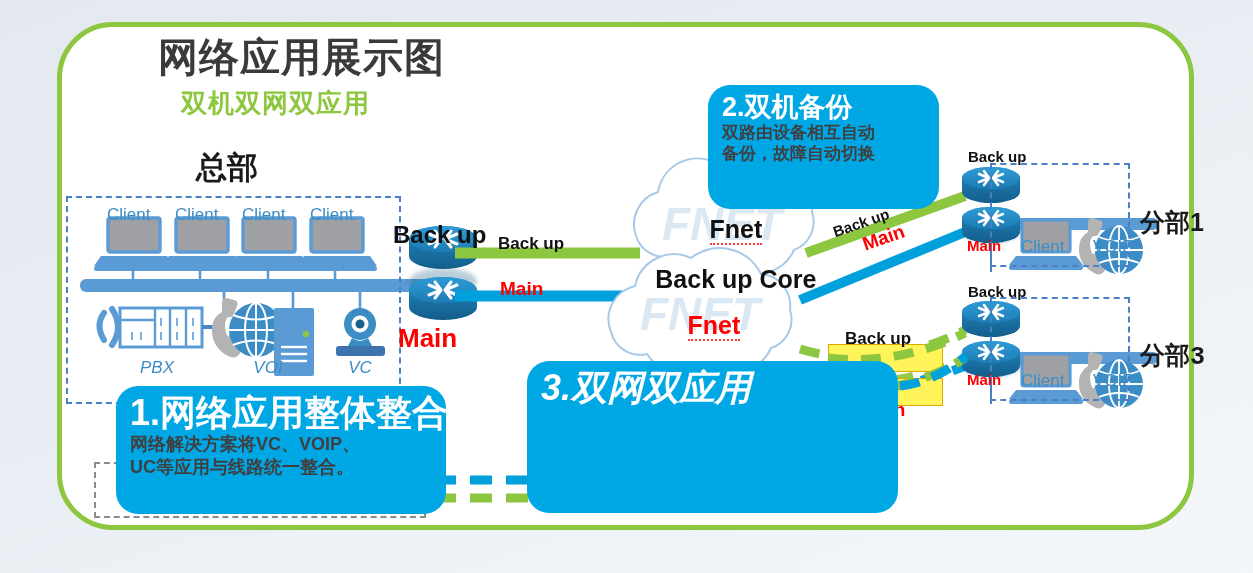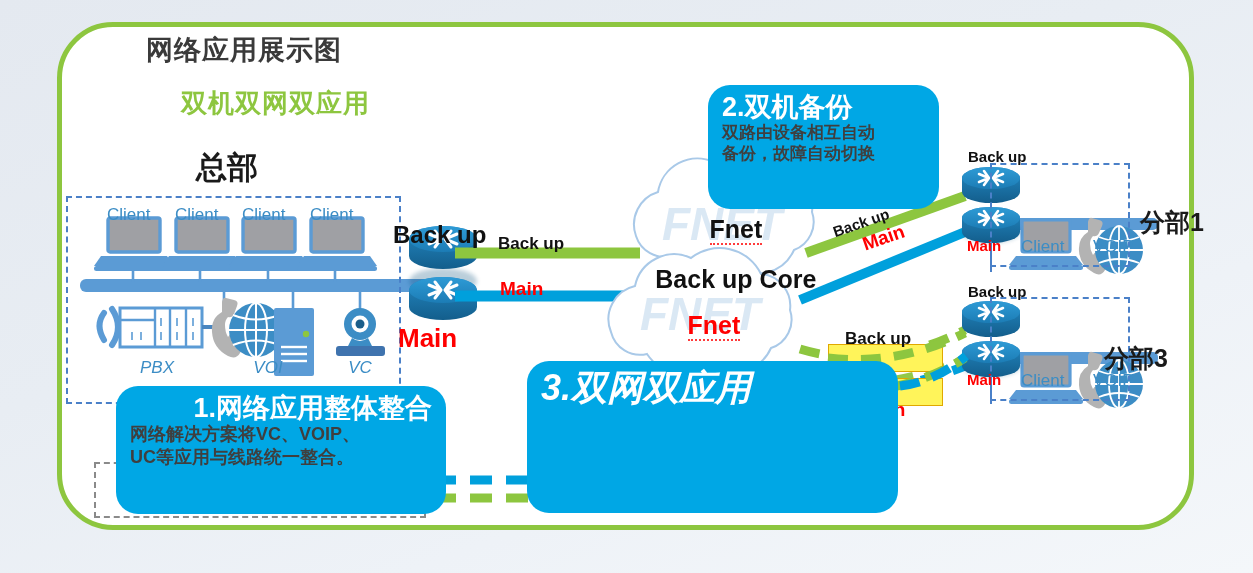--- a/index.html
+++ b/index.html
@@ -29,24 +29,25 @@
     border-radius: 56px;
     box-sizing: border-box;
   }
   .layer { position: absolute; left: 0; top: 0; width: 1253px; height: 573px; }
   svg.layer { pointer-events: none; }
 
   
   .tx { position: absolute; white-space: pre; line-height: 1.05; }
 
   .title-main {
-    font-size: 27px;
+    font-size: 40px;
     font-weight: bold;
     color: #3A3A3A;
     letter-spacing: 1px;
+    margin-left: 12px;
   }
   .title-sub {
     font-size: 26px;
     font-weight: bold;
     color: #8DC63F;
     letter-spacing: 1px;
   }
   .hq-title {
     font-size: 31px;
     font-weight: bold;
@@ -131,21 +132,21 @@
     line-height: 1.12;
     white-space: pre;
   }
   .callout .c-body {
     color: #3F3F3F;
     font-weight: bold;
     line-height: 1.25;
     white-space: pre-line;
   }
   #callout1 { left: 116px; top: 386px; width: 330px; height: 128px; }
-  #callout1 .c-head { font-size: 27px; text-align: right; }
+  #callout1 .c-head { font-size: 36px; text-align: right; }
   #callout1 .c-body { font-size: 18px; }
 
   #callout2 { left: 708px; top: 85px; width: 231px; height: 124px; }
   #callout2 .c-head { font-size: 27px; }
   #callout2 .c-body { font-size: 17px; }
 
   #callout3 { left: 527px; top: 361px; width: 371px; height: 152px; }
   #callout3 .c-head { font-size: 36px; font-style: italic; }
   #callout3 .c-body { font-size: 18px; }
 
@@ -451,21 +452,21 @@
   <div class="tx lbl-backup-tiny" style="left:968px; top:149px;">Back up</div>
   <div class="tx lbl-main-tiny" style="left:967px; top:238px;">Main</div>
   <div class="tx clientlabel" style="left:1021px; top:238px;">Client</div>
   <div class="tx clientlabel" style="left:1093px; top:238px; width:34px;">VOIP</div>
   <div class="tx branch-title" style="left:1140px; top:209px;">分部1</div>
 
   <div class="tx lbl-backup-tiny" style="left:968px; top:284px;">Back up</div>
   <div class="tx lbl-main-tiny" style="left:967px; top:372px;">Main</div>
   <div class="tx clientlabel" style="left:1021px; top:372px;">Client</div>
   <div class="tx clientlabel" style="left:1093px; top:372px; width:34px;">VOIP</div>
-  <div class="tx branch-title" style="left:1104px; top:345px;">分部3</div>
+  <div class="tx branch-title" style="left:1140px; top:345px;font-family:Liberation Mono, monospace;">分部3</div>
 
   <div class="callout" id="callout1">
     <div class="c-head">1.网络应用整体整合</div>
     <div class="c-body">网络解决方案将VC、VOIP、
 UC等应用与线路统一整合。</div>
   </div>
 
   <div class="callout" id="callout2">
     <div class="c-head">2.双机备份</div>
     <div class="c-body">双路由设备相互自动

